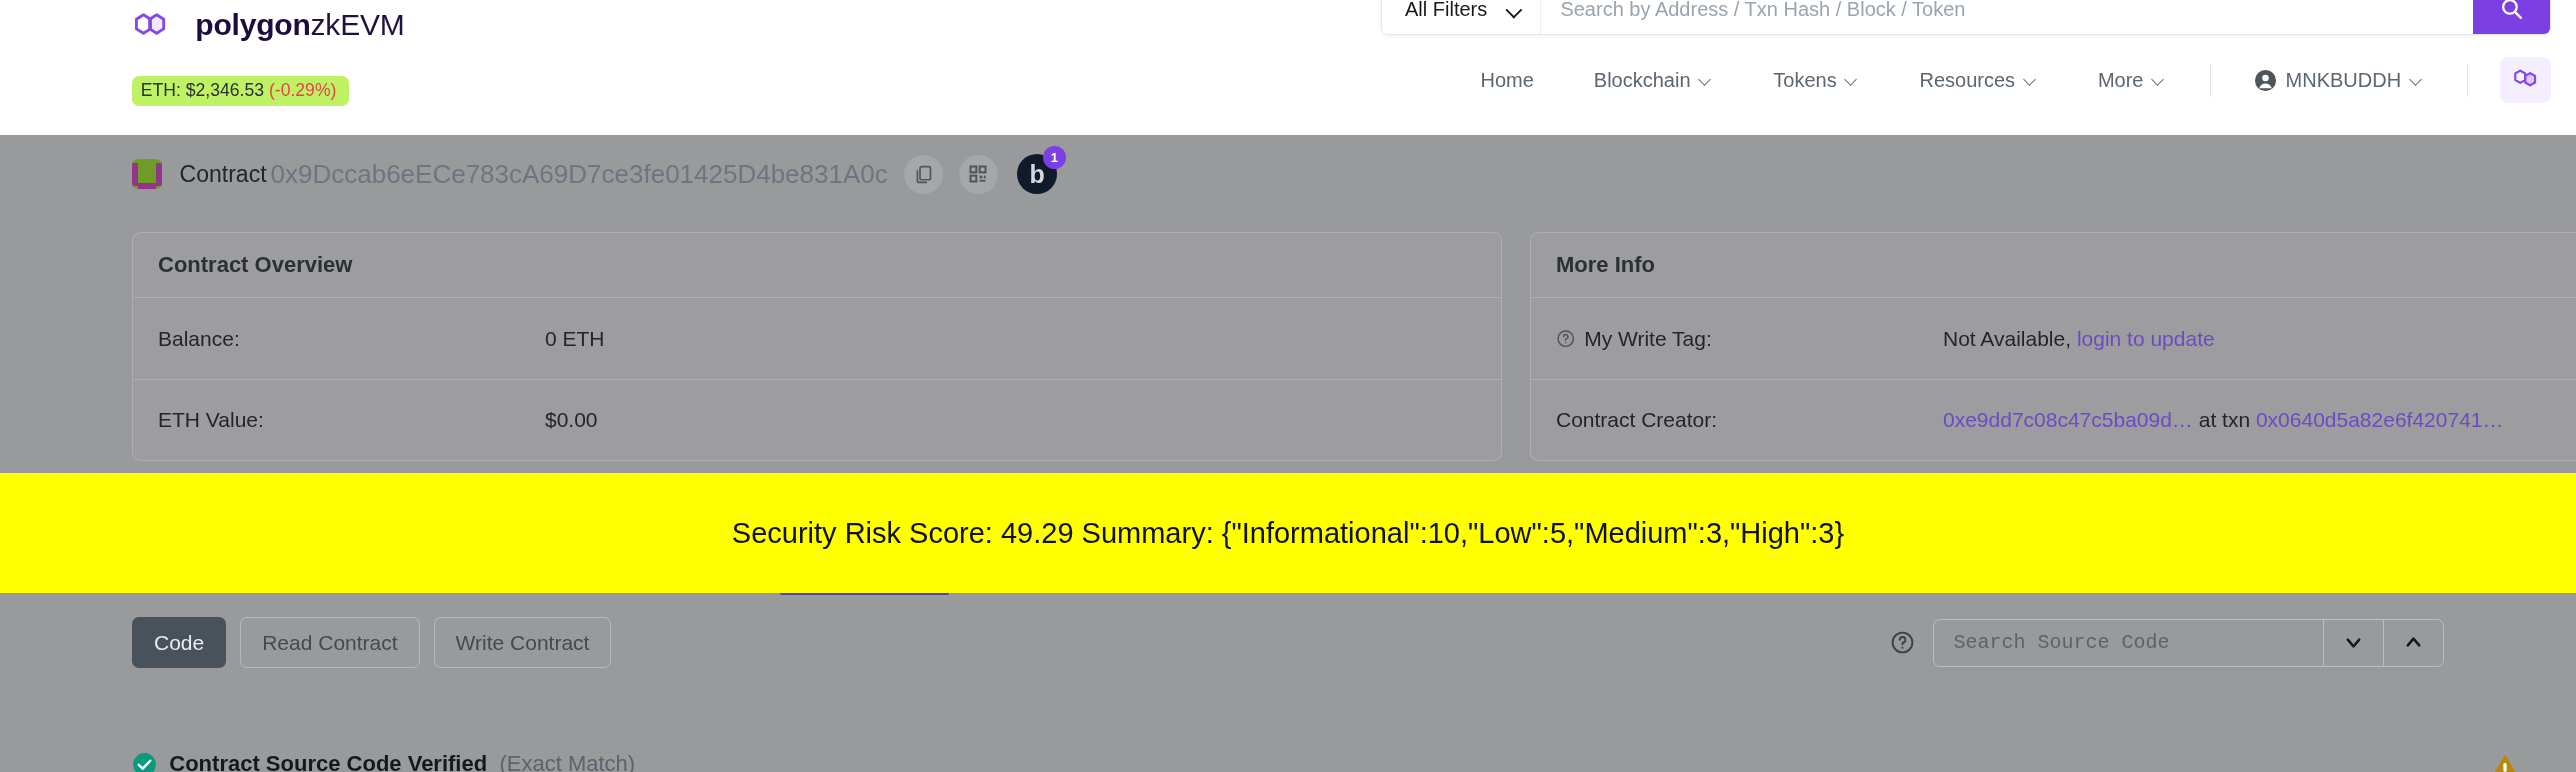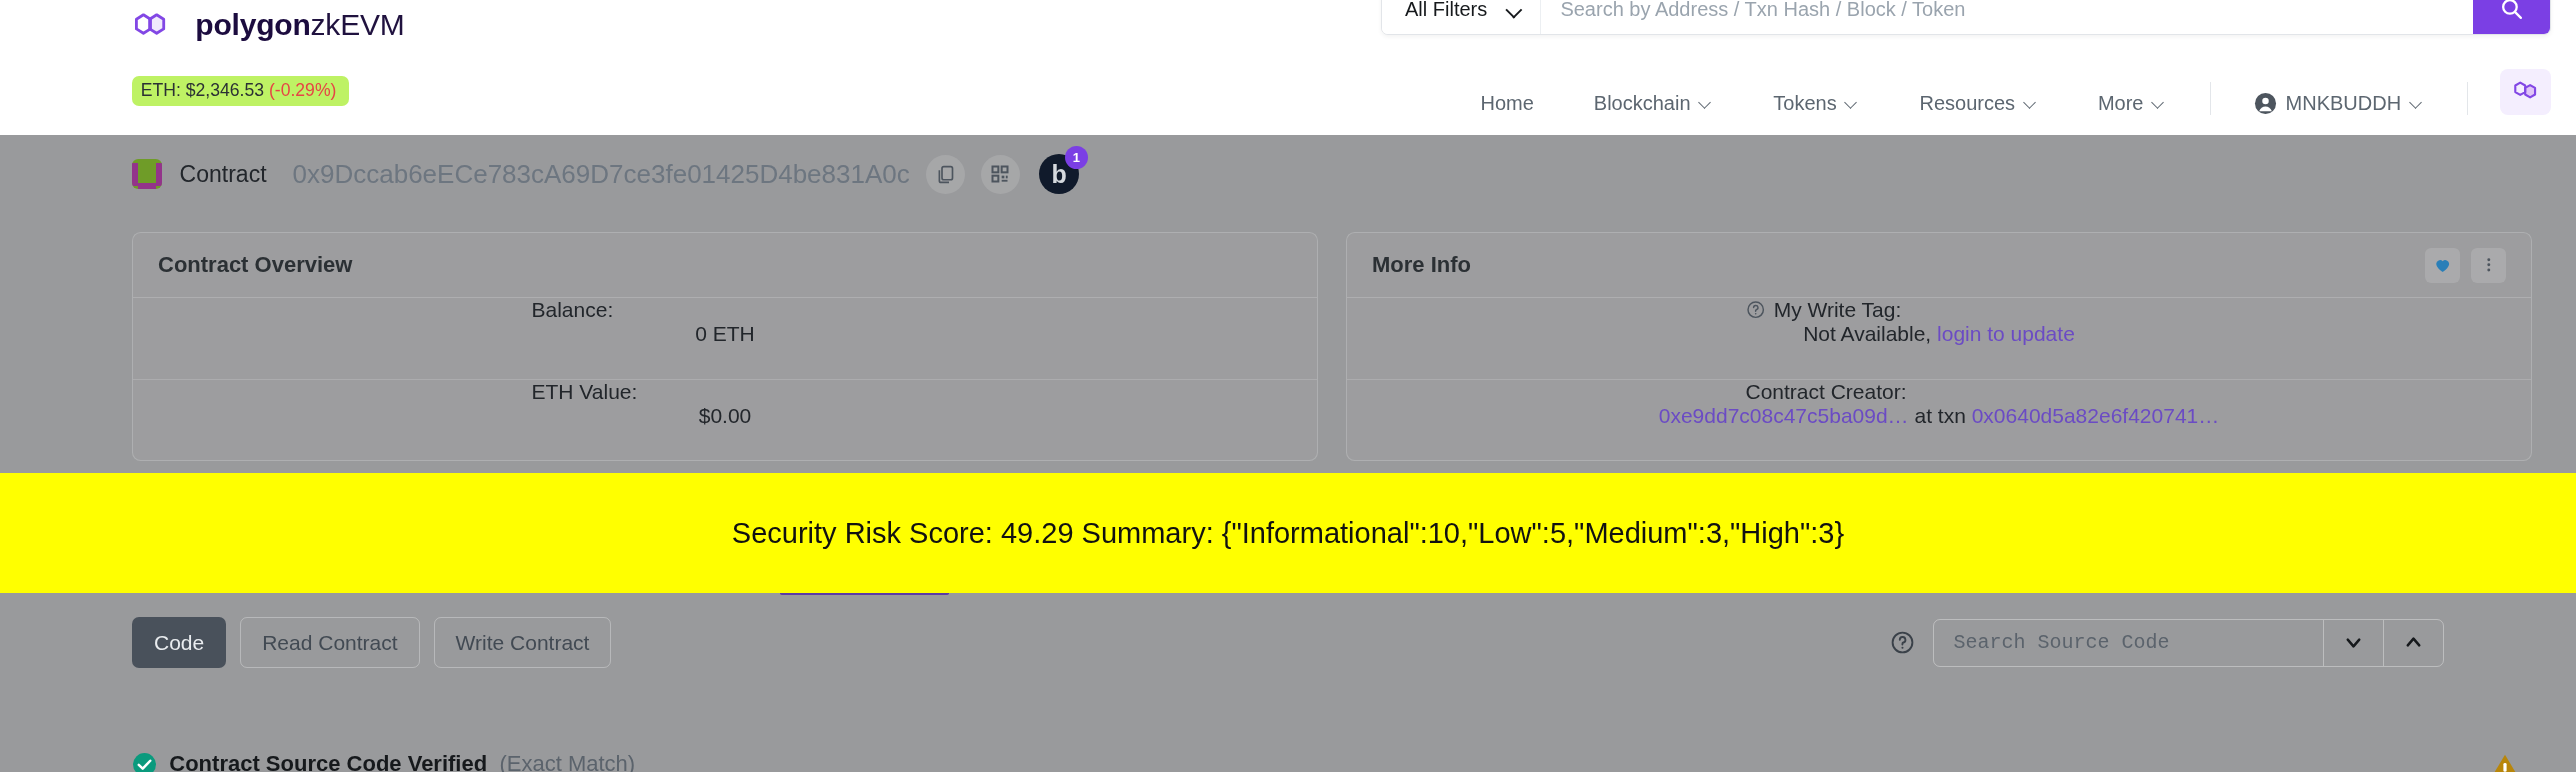--- a/index.html
+++ b/index.html
@@ -67,22 +67,22 @@
     padding: 0 19.4px; background: #fff;
   }
   .search-input::placeholder { color: #9aa4ae; }
   .search-btn {
     width: 77px; background: #7b3fe4; border: 0; cursor: pointer;
     display: flex; align-items: center; justify-content: center;
   }
 
   
   .nav {
-    position: absolute; right: 25px; top: 69px;
-    display: flex; align-items: flex-end; gap: 16px;
+    position: absolute; right: 25px; top: 57px;
+    display: flex; align-items: center; gap: 16px;
     font-size: 20px; color: #5c6670;
   }
   .nav-item {
     display: flex; align-items: center; gap: 8.8px;
     padding: 0 22px; white-space: nowrap; cursor: pointer;
   }
   .nav-item .chev::before { width: 8px; height: 8px; border-width: 1.9px; }
   .nav-sep { width: 0.9px; height: 33px; background: #e3e6ea; margin: 0 5.3px; }
   .user-icon { width: 23px; height: 23px; flex: 0 0 23px; }
   .poly-btn {
@@ -106,21 +106,21 @@
   .addr-avatar {
     width: 30px; height: 30px; border-radius: 6.2px;
     background: #6f9c28; position: relative; overflow: hidden;
     margin-right: 17.6px; flex: 0 0 30px;
   }
   .addr-avatar i {
     position: absolute; background: #93348a; display: block;
   }
   .addr-title { font-size: 23px; color: #22262b; font-weight: 400; white-space: nowrap; }
   .addr-hash {
-    font-size: 26px; color: #6d7680; margin-left: 26px; white-space: nowrap;
+    font-size: 26px; color: #6d7680; margin-left: 4px; white-space: nowrap;
   }
   .icon-circle {
     width: 39px; height: 39px; border-radius: 50%;
     background: rgba(255,255,255,.13);
     display: flex; align-items: center; justify-content: center;
     margin-left: 16px; cursor: pointer; flex: 0 0 39px;
   }
   .b-badge {
     position: relative; margin-left: 19.4px; width: 40px; height: 40px;
     cursor: pointer; flex: 0 0 40px;
@@ -134,38 +134,38 @@
   .b-count {
     position: absolute; right: -8.8px; top: -8.8px;
     width: 23px; height: 23px; border-radius: 50%;
     background: #7b3fe4; color: #fff; font-size: 13px; font-weight: 700;
     display: flex; align-items: center; justify-content: center;
   }
 
   
   .cards { position: absolute; left: 132px; top: 97px; display: flex; gap: 28px; }
   .card {
-    width: 1186px;
+    width: 1370px;
     background: rgba(255,255,255,.04);
     border: 0.9px solid rgba(255,255,255,.18);
     border-radius: 8.8px;
   }
   .card-head {
     height: 65px; display: flex; align-items: center; justify-content: space-between;
     padding: 0 25px; border-bottom: 0.9px solid rgba(255,255,255,.18);
   }
   .card-title { font-size: 22px; font-weight: 700; color: #2b3034; }
   .head-actions { display: flex; gap: 10.6px; }
   .head-btn {
     width: 35px; height: 35px; border-radius: 6.2px; background: rgba(255,255,255,.14);
     display: flex; align-items: center; justify-content: center; cursor: pointer;
   }
   .row {
     display: flex; align-items: center; padding: 0 25px; height: 81px;
-    font-size: 21px; color: #22262b; flex-direction: column;
+    font-size: 21px; color: #22262b;
   }
   .row + .row { border-top: 0.9px solid rgba(255,255,255,.16); }
   .row-label { width: 387px; display: flex; align-items: center; gap: 8.8px; color: #22262b; }
   .row-value { flex: 1; color: #22262b; white-space: nowrap; overflow: hidden; }
   .q-icon { width: 19.4px; height: 19.4px; flex: 0 0 19.4px; }
   .link { color: #6b4bc4; cursor: pointer; }
   .link-muted { color: #6b4bc4; cursor: pointer; }
 
   
   .tabbar {

